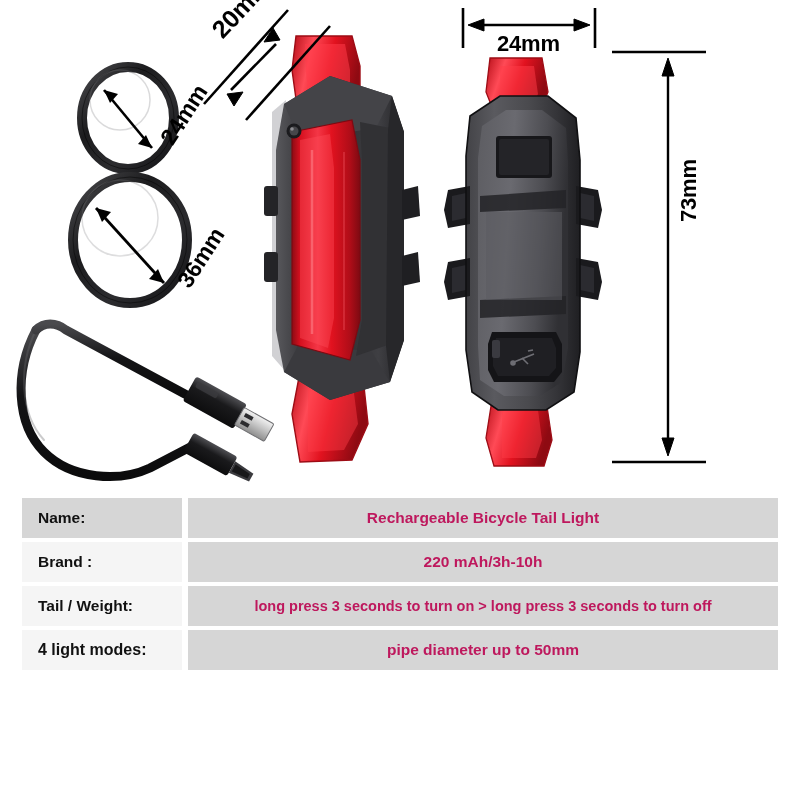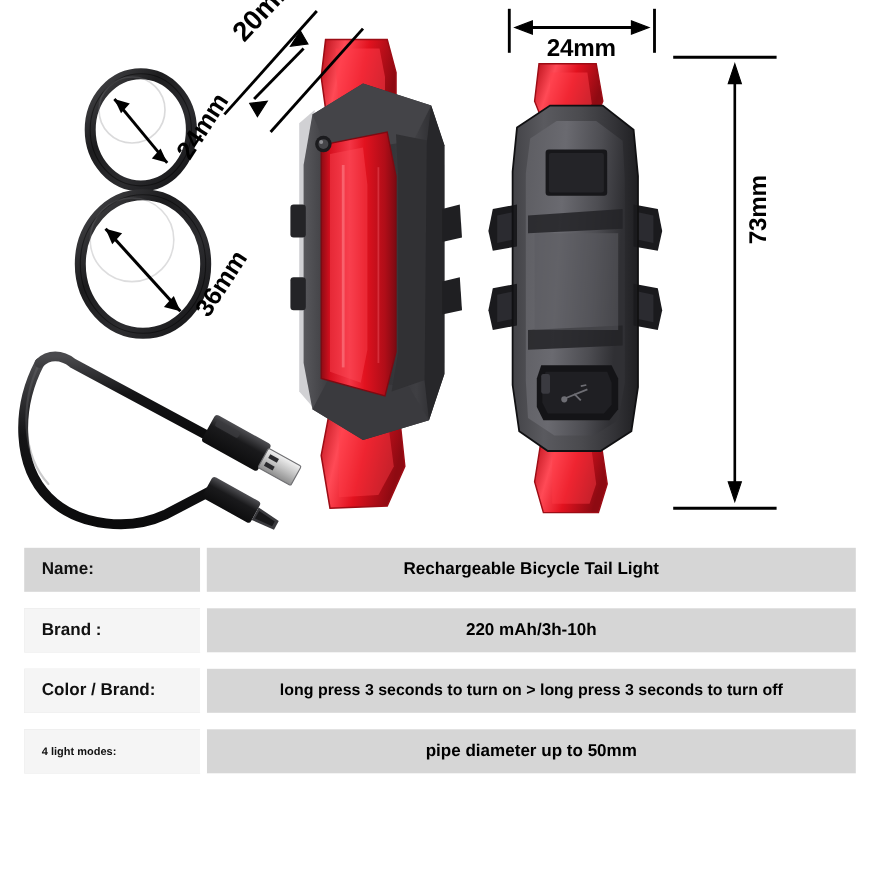--- a/index.html
+++ b/index.html
@@ -13,35 +13,35 @@
   
   #photo{position:absolute;left:0;top:0;width:800px;height:498px;background:#fff;}
 
   .dimtext{position:absolute;font-weight:bold;color:#000;white-space:nowrap;letter-spacing:-0.2px;}
 
   
   .light{position:absolute;}
 
   
   #spec{position:absolute;left:22px;top:498px;width:756px;}
-  .row{display:flex;width:100%;margin-bottom:15px;}
+  .row{display:flex;width:100%;margin-bottom:4px;}
   .row .lbl{
     width:160px;flex:0 0 160px;box-sizing:border-box;
     padding:0 0 0 16px;display:flex;align-items:center;
     font-weight:bold;font-size:15.5px;color:#111;height:40px;
   }
   .row .gap{flex:0 0 6px;background:#fff;}
   .row .val{
     flex:1 1 auto;box-sizing:border-box;display:flex;align-items:center;
-    justify-content:center;font-weight:bold;font-size:15.5px;color:#000000;height:40px;
+    justify-content:center;font-weight:bold;font-size:15.5px;color:#be185d;height:40px;
     text-align:center;
   }
   .row.dark .lbl,.row.dark .val{background:#d6d6d6;}
   .row.light .lbl,.row.light .val{background:#f5f5f5;}
-  .row.smalllbl .lbl{font-size:10px;}
+  .row.smalllbl .lbl{font-size:16px;}
   .row.smallval .val{font-size:14.5px;}
 </style>
 </head>
 <body>
 
 <div id="page">
 
   <div id="photo">
 
     <svg width="800" height="498" viewBox="0 0 800 498" style="position:absolute;left:0;top:0;">
@@ -276,21 +276,21 @@
       <div class="gap"></div>
     </div>
 
     <div class="row dark">
       <div class="lbl">Battery life:</div>
       <div class="gap"></div>
       <div class="val">220 mAh/3h-10h</div>
     </div>
 
     <div class="row light">
-      <div class="lbl">Color / Brand:</div>
+      <div class="lbl">Tail / Weight:</div>
       <div class="gap"></div>
     </div>
 
     <div class="row dark smallval">
       <div class="lbl">Button:</div>
       <div class="gap"></div>
       <div class="val">long press 3 seconds to turn on   &gt;   long press 3 seconds to turn off</div>
     </div>
 
     <div class="row light smalllbl">

